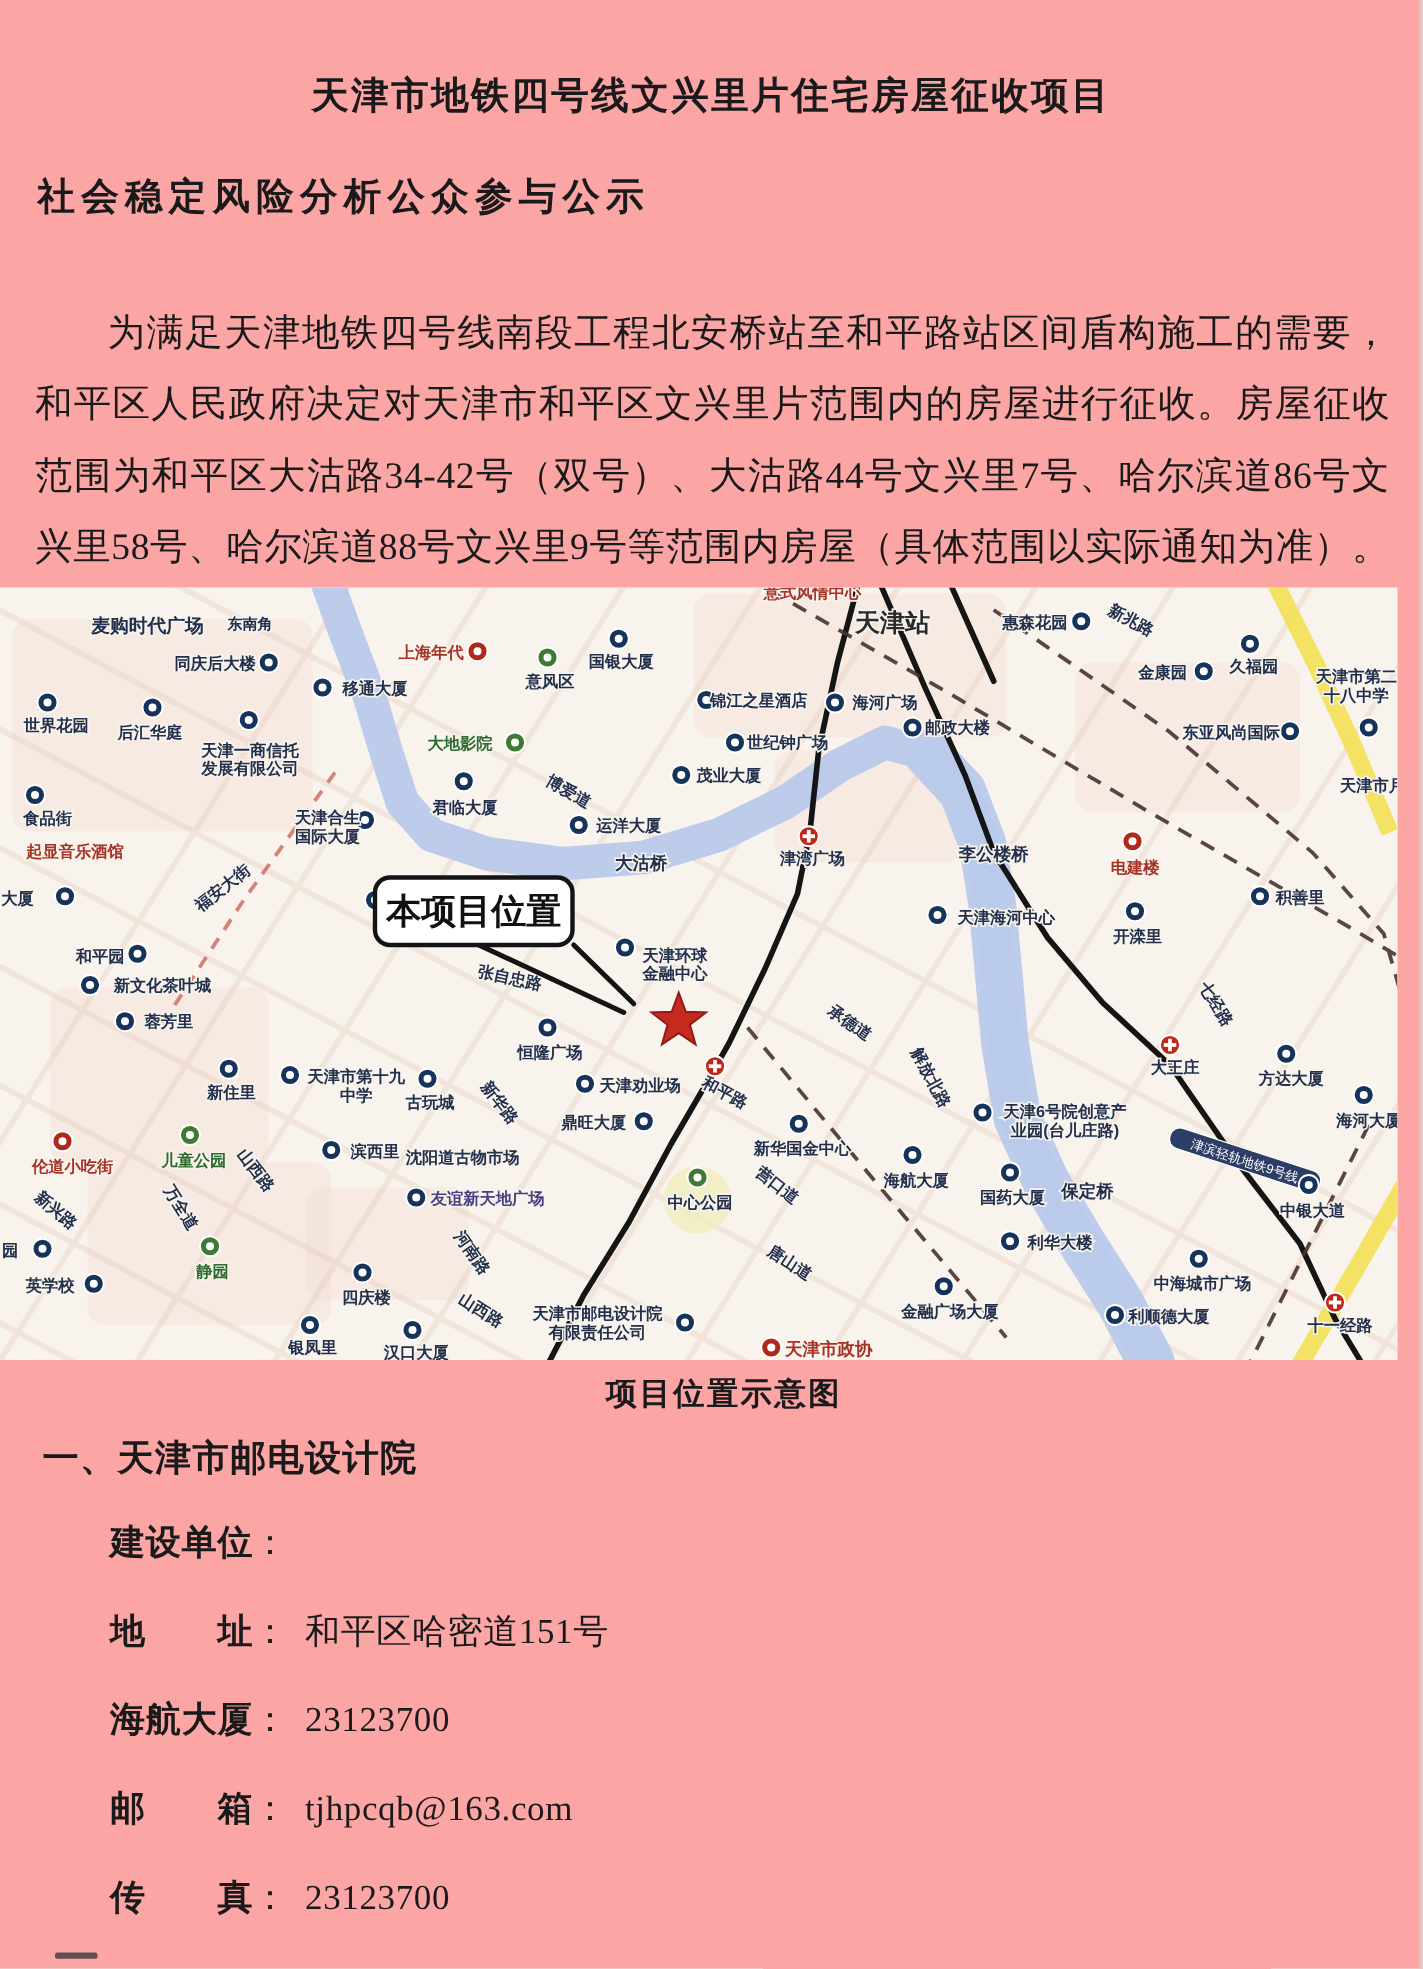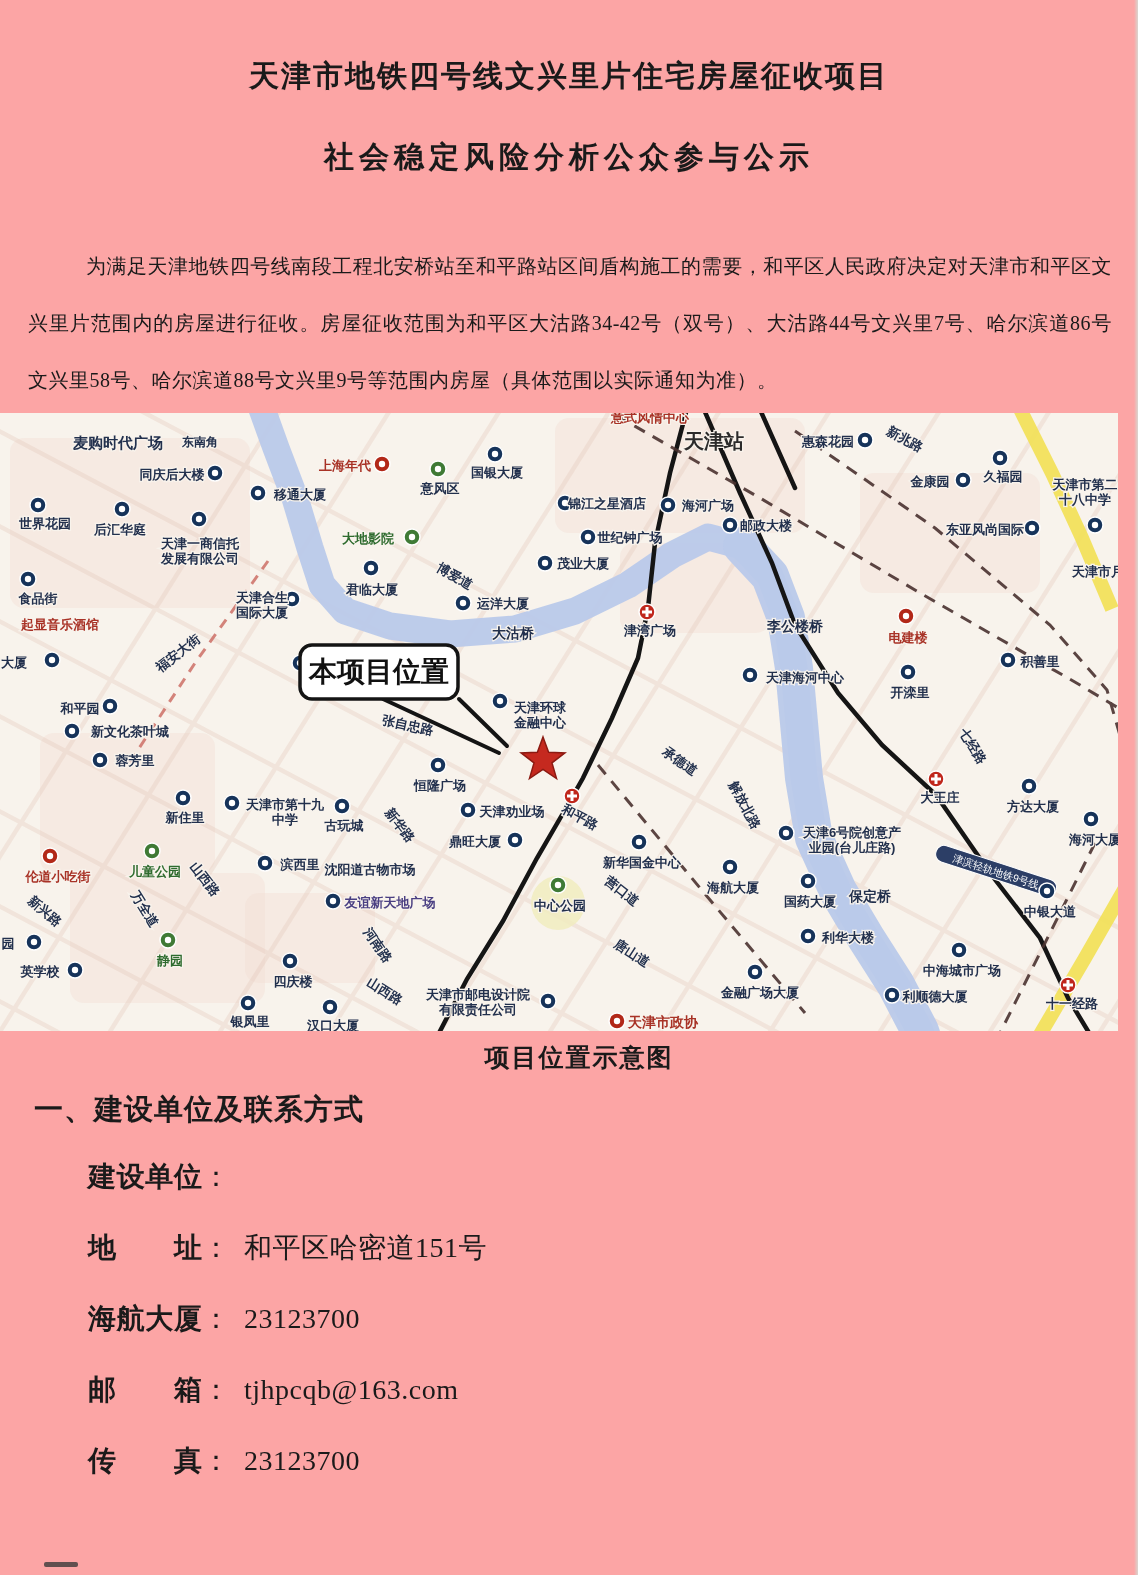--- a/index.html
+++ b/index.html
@@ -6,26 +6,26 @@
   .page{
     position:relative;width:1138px;height:1575px;margin:0 auto;
     background:#fca5a5;overflow:hidden;
     font-family:"Liberation Serif","DejaVu Serif",serif;color:#1a1a1a;
   }
   .title1{
     margin:56px 30px 0;text-align:center;
     font-size:30px;font-weight:bold;letter-spacing:2px;
   }
   .title2{
-    margin:40px 30px 0;text-align:center;
+    margin:40px 30px 0;text-align:left;
     font-size:30px;font-weight:bold;letter-spacing:5px;
   }
   .body-par{
     margin:60px 26px 0 28px;
-    font-size:20px;line-height:57px;
+    font-size:30px;line-height:57px;
     text-align:justify;text-indent:58px;letter-spacing:.5px;
   }
   .map-wrap{
     position:relative;margin-top:4px;width:1118px;height:618px;
     overflow:hidden;background:#f8f3ec;
   }
   .map-wrap svg{display:block;}
   .map-label{font-family:"Liberation Sans","DejaVu Sans",sans-serif;}
   .map-caption{
     margin-top:10px;text-align:center;
@@ -485,21 +485,21 @@
           <line x1="459" y1="286" x2="507" y2="333" stroke="#141414" stroke-width="4" stroke-linecap="round"></line>
           <rect x="300" y="232" width="158" height="54" rx="12" fill="#ffffff" stroke="#141414" stroke-width="3.5"></rect>
           <text x="379" y="268" text-anchor="middle" font-size="28" font-weight="700" fill="#111111" font-family="&quot;Liberation Serif&quot;,&quot;DejaVu Serif&quot;,serif">本项目位置</text>
         </g>
         <polygon points="543.0,324.0 548.6,339.3 564.9,339.9 552.0,349.9 556.5,365.6 543.0,356.5 529.5,365.6 534.0,349.9 521.1,339.9 537.4,339.3" fill="#c5291f" stroke="#8c1a12" stroke-width="1.5"></polygon>
       </svg>
   </div>
 
   <div class="map-caption">项目位置示意图</div>
 
-  <div class="sec-head">一、建设单位及联系方式</div>
+  <div class="sec-head">一、天津市邮电设计院</div>
 
   <div class="contact">
     <div class="c-row">
       <span><span class="c-label-inner">建设单位</span><span class="c-colon">：</span></span>
     </div>
     <div class="c-row">
       <span><span class="c-label-inner">地址</span><span class="c-colon">：</span></span>
       <span class="c-value">和平区哈密道151号</span>
     </div>
     <div class="c-row">

